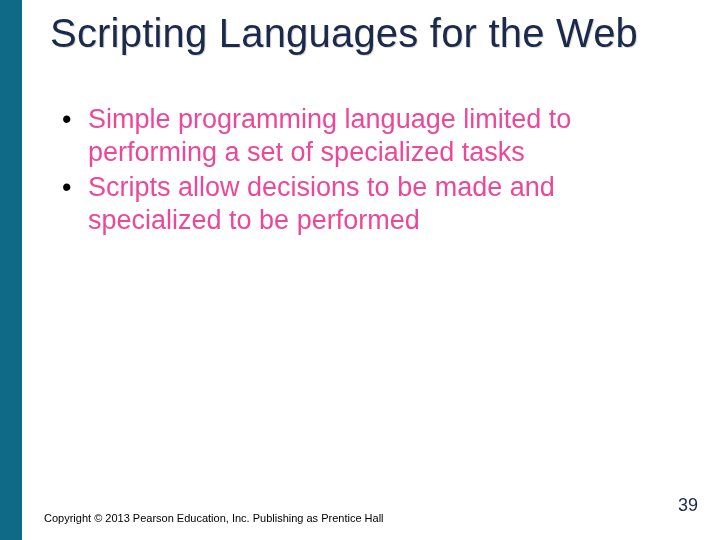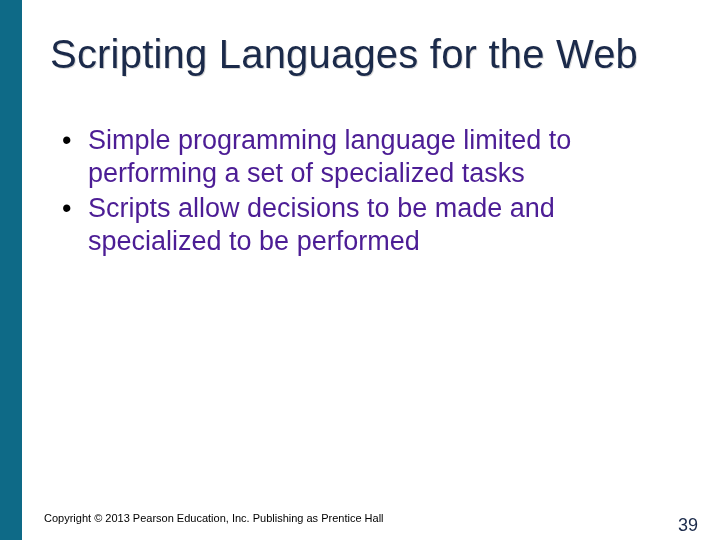--- a/index.html
+++ b/index.html
@@ -16,40 +16,40 @@
     width: 22px;
     height: 540px;
     background: #0e6a87;
   }
   .content {
     position: absolute;
     left: 22px;
     top: 0;
     width: 698px;
     height: 444px;
-    padding: 32px 28px 0 28px;
+    padding: 11px 28px 0 28px;
   }
   .title {
     font-size: 40px;
     font-weight: 400;
     color: #1b2a4a;
     text-shadow: 1px 1px 0 rgba(0,0,0,0.15);
     line-height: 1.1;
     margin-bottom: 48px;
     letter-spacing: 0.2px;
   }
   ul.bullets {
     list-style: none;
     padding-left: 6px;
   }
   ul.bullets li {
     position: relative;
     padding-left: 32px;
     font-size: 27px;
-    color: #4c1d95;
+    color: #ec4899;
     line-height: 1.22;
     margin-bottom: 2px;
   }
   ul.bullets li::before {
     content: "•";
     position: absolute;
     left: 6px;
     top: 0;
     font-size: 27px;
     color: #000;
@@ -57,21 +57,21 @@
   .footer {
     position: absolute;
     left: 44px;
     bottom: 16px;
     font-size: 11px;
     color: #000;
   }
   .pagenum {
     position: absolute;
     right: 22px;
-    bottom: 4px;
+    bottom: 24px;
     font-size: 18px;
     color: #1b2a4a;
   }
 </style>
 </head>
 <body>
 
 <div class="sidebar"></div>
 
 <div class="content">

